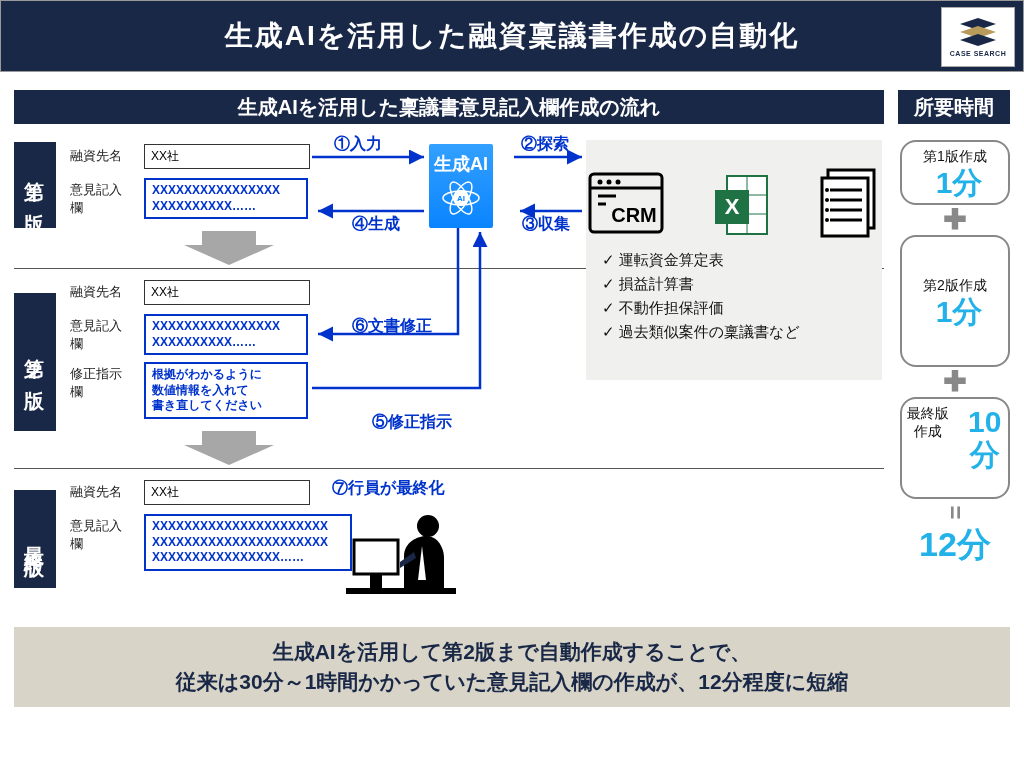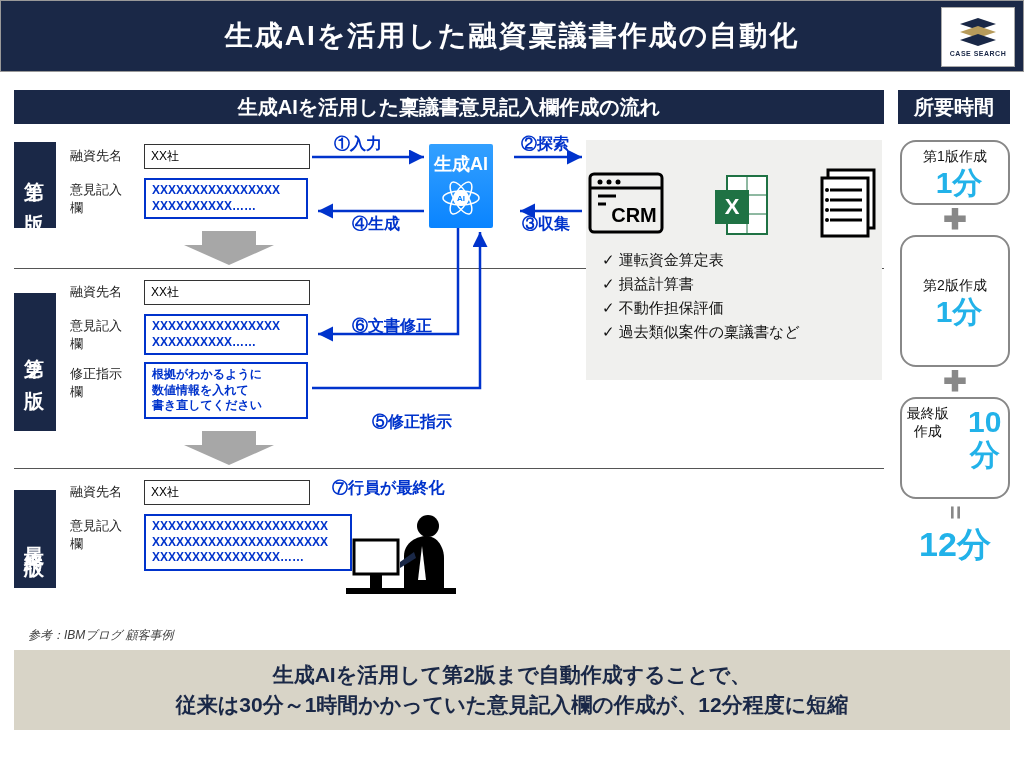--- a/index.html
+++ b/index.html
@@ -32,21 +32,21 @@
   .docs li::before { content:"✓ "; }
   .person { position:absolute; left:332px; top:374px; }
   .rightcol { position:absolute; left:886px; top:0; width:110px; }
   .tbox { border:2px solid #888; border-radius:16px; text-align:center; padding:6px 0 4px 0; background:#fff; }
   .tbox .lab { font-size:14px; color:#111; font-weight:normal; }
   .tbox .val { font-size:30px; color:#22b2e9; font-weight:bold; line-height:1.1;padding-left:8px; }
   .plus { text-align:center; font-size:28px; font-weight:bold; color:#888; line-height:1; margin:1px 0;}
   .eq { text-align:center; font-size:24px; font-weight:bold; color:#888; line-height:.8; }
   .total { text-align:center; font-size:34px; color:#22b2e9; font-weight:bold; }
   .ref { position:absolute; left:28px; top:627px; font-size:12px; color:#404040;font-style:italic; }
-  .footer { position:absolute; top:650px; left:14px; width:996px; height:80px; background:#d8d4c7; display:flex; align-items:center; justify-content:center; flex-direction:column; }
+  .footer { position:absolute; top:627px; left:14px; width:996px; height:80px; background:#d8d4c7; display:flex; align-items:center; justify-content:center; flex-direction:column; }
   .footer div { font-size:21px; font-weight:bold; color:#1a2847; line-height:1.45; }
   svg.arrow { position:absolute; overflow:visible; }
 </style>
 </head>
 <body>
 
 <div class="header">
   <div class="title">生成AIを活用した融資稟議書作成の自動化</div>
   <div class="logo">
     <div class="stack">

